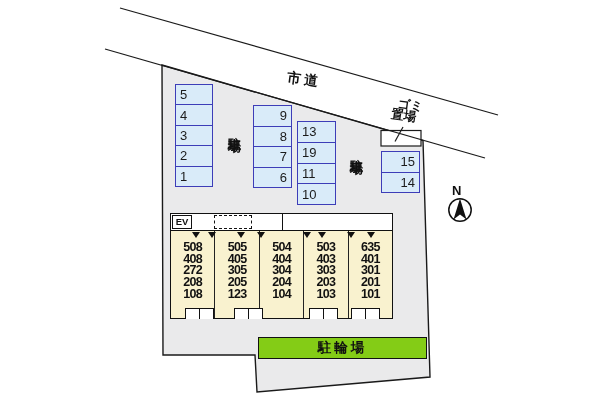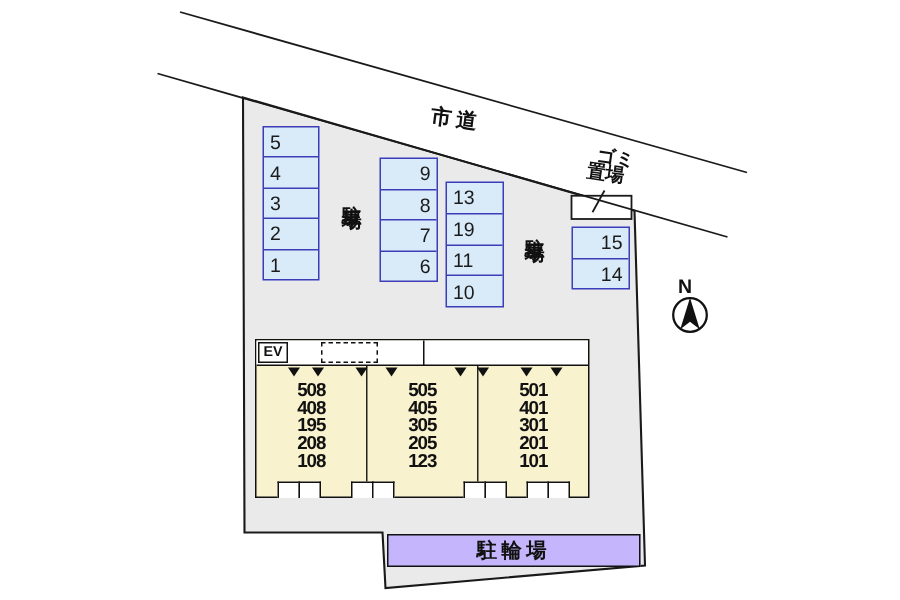--- a/index.html
+++ b/index.html
@@ -23,40 +23,40 @@
         display:flex;flex-direction:column;box-sizing:border-box;}
   .pcol-a{left:175px;top:84px;width:38px;height:103px;}
   .pcol-b{left:253px;top:105px;width:39px;height:83px;}
   .pcol-c{left:297px;top:121px;width:39px;height:84px;}
   .pcol-d{left:381px;top:151px;width:39px;height:42px;}
   .pcell{flex:1;display:flex;align-items:center;font-size:13px;color:#1b1b1b;padding:0 4px;}
   .pcell + .pcell{border-top:1.2px solid var(--parking_border);}
   .pcol[data-align="right"] .pcell{justify-content:flex-end;}
 
   
-  .building{left:170px;top:226px;width:221px;height:104px;background:var(--building_fill);
+  .building{left:170px;top:213px;width:221px;height:104px;background:var(--building_fill);
             border:1.6px solid #111;box-sizing:content-box;text-decoration:underline;}
   .bcorridor{position:absolute;left:0;top:0;right:0;height:16px;background:#fff;border-bottom:1.3px solid #111;}
   .corridor-wall{position:absolute;left:111px;top:0;width:1.4px;height:17px;background:#111;}
   .ev-box{position:absolute;left:1px;top:1px;width:18px;height:12px;background:#fff;border:1.2px solid #111;
           font-size:9.5px;line-height:12px;text-align:center;font-weight:600;}
   .stair-box{position:absolute;left:43px;top:1px;width:36px;height:12px;background:#fff;border:1.3px dashed #111;}
   .units{position:absolute;left:0;top:17.3px;right:0;bottom:0;display:flex;}
   .ucol{flex:1;border-left:1.4px solid #222;padding-top:11px;box-sizing:border-box;}
   .ucol:first-child{border-left:none;}
   .room{display:block;text-align:center;font-size:12.5px;font-weight:bold;line-height:11.6px;
         letter-spacing:-0.7px;white-space:nowrap;}
   .tri{position:absolute;top:18px;width:0;height:0;border-left:4px solid transparent;
        border-right:4px solid transparent;border-top:6.5px solid #111;}
   .wpair{position:absolute;bottom:-1px;display:flex;}
   .wbox{width:15px;height:11px;background:#fff;border:1.3px solid #111;border-bottom:none;box-sizing:border-box;}
   .wbox + .wbox{margin-left:-1.3px;}
 
   
-  .bike-box{left:258px;top:356px;width:167px;height:20px;background:#c4b5fd;border:1.5px solid #111;
+  .bike-box{left:258px;top:337px;width:167px;height:20px;background:#84cc16;border:1.5px solid #111;
             display:flex;align-items:center;justify-content:center;font-size:13.5px;font-weight:600;letter-spacing:3px;}
 </style>
 </head>
 <body>
 
 <div class="stage">
 
   <svg width="600" height="400" viewBox="0 0 600 400">
     <polygon points="162,65 423,140.5 430,377 257,392 255,355 163,355" style="fill:var(--site_fill);stroke:var(--line);stroke-width:1.4;stroke-linejoin:miter;"></polygon>
     <rect x="381" y="130.5" width="40" height="15.5" style="fill:#fff;stroke:var(--line);stroke-width:1.2;"></rect>
@@ -108,33 +108,47 @@
   <div class="abs building">
     <div class="bcorridor"></div>
     <div class="corridor-wall"></div>
     <div class="ev-box">EV</div>
     <div class="stair-box"></div>
 
     <div class="units">
         <div class="ucol">
           <span class="room">508</span>
           <span class="room">408</span>
-          <span class="room">195</span>
+          <span class="room">272</span>
           <span class="room">208</span>
           <span class="room">108</span>
         </div>
         <div class="ucol">
           <span class="room">505</span>
           <span class="room">405</span>
           <span class="room">305</span>
           <span class="room">205</span>
           <span class="room">123</span>
         </div>
         <div class="ucol">
-          <span class="room">501</span>
+          <span class="room">504</span>
+          <span class="room">404</span>
+          <span class="room">304</span>
+          <span class="room">204</span>
+          <span class="room">104</span>
+        </div>
+        <div class="ucol">
+          <span class="room">503</span>
+          <span class="room">403</span>
+          <span class="room">303</span>
+          <span class="room">203</span>
+          <span class="room">103</span>
+        </div>
+        <div class="ucol">
+          <span class="room">635</span>
           <span class="room">401</span>
           <span class="room">301</span>
           <span class="room">201</span>
           <span class="room">101</span>
         </div>
       </div>
 
     <div class="tri" style="left:21px"></div>
     <div class="tri" style="left:37px"></div>
     <div class="tri" style="left:66px"></div>

